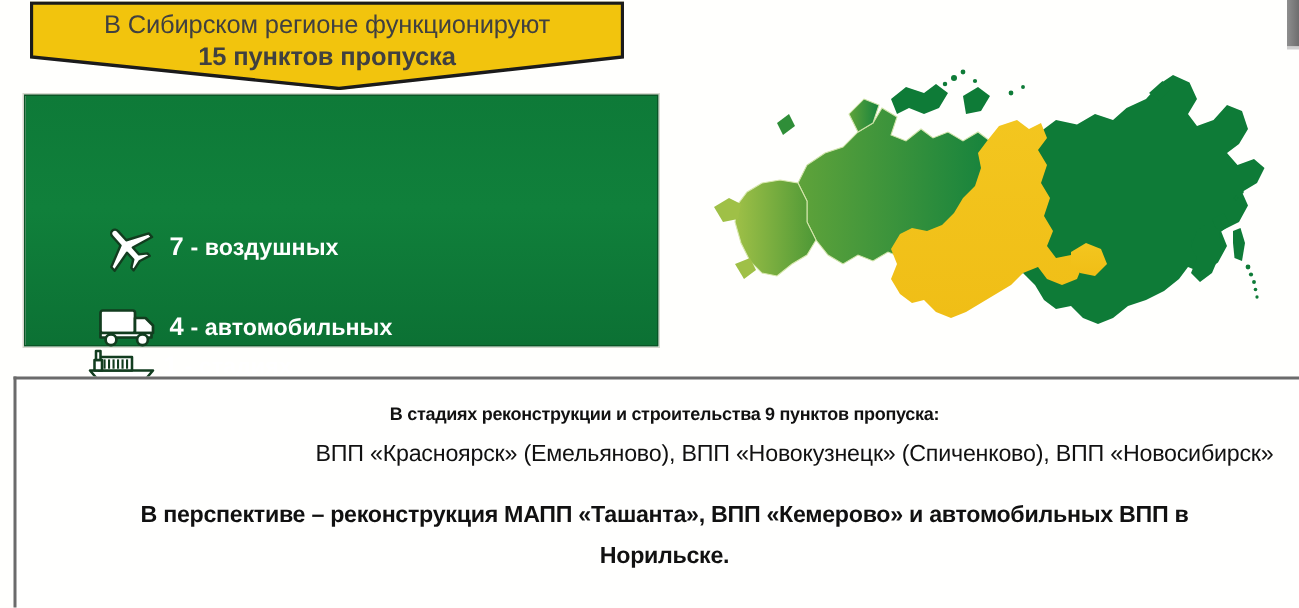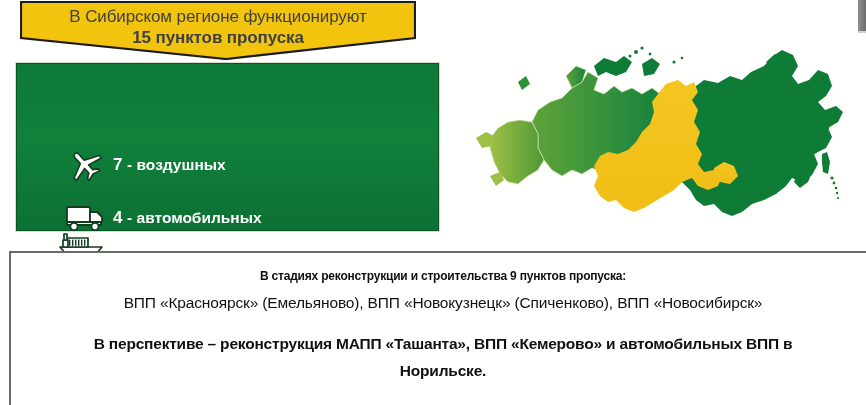--- a/index.html
+++ b/index.html
@@ -62,21 +62,21 @@
   #bottom-box{
     position:absolute;left:9px;top:251px;width:866px;height:170px;
     background:#fffffe;
     border-left:2px solid #6b6b6b;
     border-top:2px solid #6b6b6b;
     box-sizing:border-box;
     z-index:3;
   }
   #bottom-inner{padding:10px 26px 0 26px;text-align:center;color:#111;}
   .bb-h{font-weight:bold;font-size:12px;line-height:26px;letter-spacing:-.2px;}
-  .bb-p{font-size:15.5px;line-height:27px;letter-spacing:-.15px;}
+  .bb-p{font-size:15.5px;line-height:27px;letter-spacing:-.15px;text-align:right;}
   .bb-f{font-weight:bold;font-size:15.5px;line-height:27px;letter-spacing:-.2px;padding-top:14px;}
 </style>
 </head>
 <body>
 
 <div class="slide">
 
   <div id="map-wrap">
     <svg viewBox="0 0 412 196" xmlns="http://www.w3.org/2000/svg">
       <defs>

